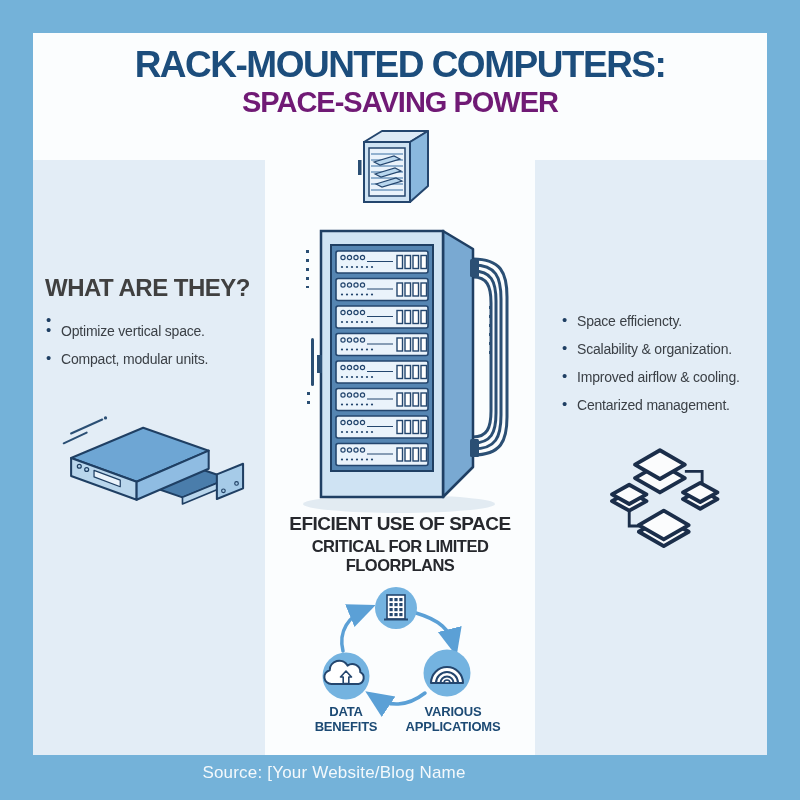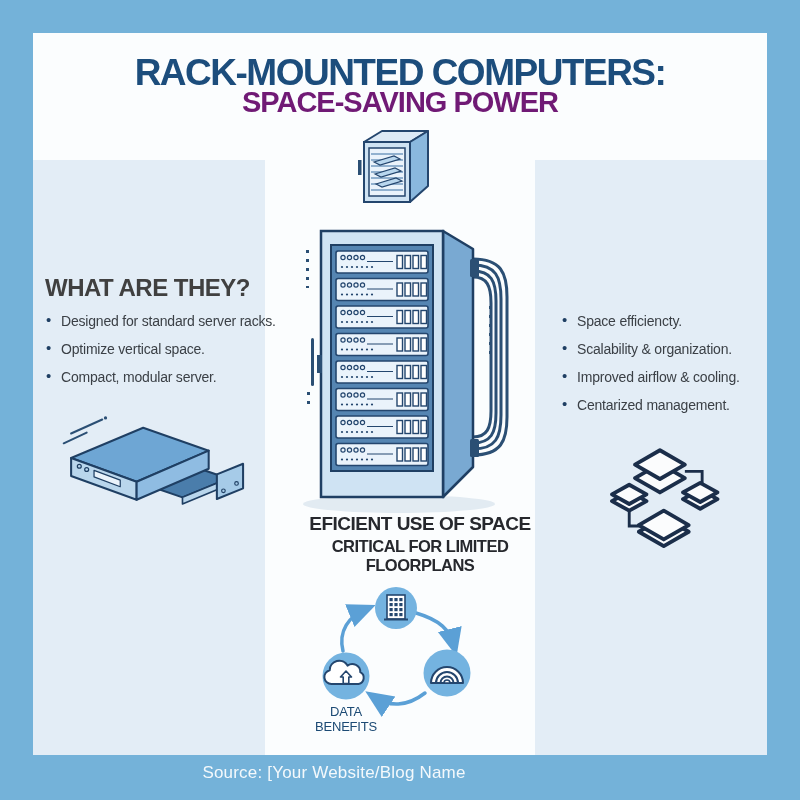--- a/index.html
+++ b/index.html
@@ -8,38 +8,38 @@
     background:#74b2d9;
     font-family:"Liberation Sans", sans-serif;
     -webkit-font-smoothing:antialiased;
   }
   .inner{position:absolute;left:33px;top:33px;width:734px;height:722px;background:#fbfdfe;}
   .side-panel{position:absolute;top:160px;height:595px;background:#e3edf6;}
   .side-panel.left{left:33px;width:232px;}
   .side-panel.right{left:535px;width:232px;}
 
   .title{position:absolute;left:33px;width:734px;text-align:center;color:#1c4d7c;font-weight:700;}
-  .title-1{top:52px;font-size:37px;letter-spacing:-1.5px;}
+  .title-1{top:44px;font-size:37px;letter-spacing:-1.5px;}
   .title-2{top:86px;font-size:29px;letter-spacing:-1px;color:#701a75;}
 
   .col-heading{position:absolute;font-size:24px;font-weight:700;letter-spacing:-0.5px;color:#404040;}
   .h-left{left:45px;top:274px;}
   .h-right{left:560px;top:274px;}
 
   ul.bullets{position:absolute;margin:0;padding:0;list-style:none;font-size:14px;color:#3b4046;letter-spacing:-0.2px;}
   ul.bullets li{position:relative;padding-left:15px;margin-bottom:10px;line-height:18px;}
   ul.bullets li .dot{position:absolute;left:0;top:-1px;color:#1f3f63;font-size:15px;}
   .b-left{left:46px;top:312px;width:225px;white-space:nowrap;}
   .b-right{left:562px;top:312px;width:182px;}
 
-  .caption{position:absolute;left:265px;width:270px;text-align:center;color:#26282d;font-weight:700;padding-left:20px;}
+  .caption{position:absolute;left:265px;width:270px;text-align:center;color:#26282d;font-weight:700;}
   .cap-1{top:513px;font-size:19px;letter-spacing:-0.5px;}
   .cap-2{top:537px;font-size:16.5px;letter-spacing:-0.5px;}
 
-  .cycle-label{position:absolute;text-align:center;font-size:13px;font-weight:400;color:#1c4a74;line-height:15px;letter-spacing:-0.2px;}
+  .cycle-label{position:absolute;text-align:center;font-size:13px;font-weight:700;color:#1c4a74;line-height:15px;letter-spacing:-0.2px;}
   .lbl-left{left:300px;top:704px;width:92px;}
   .lbl-right{left:398px;top:704px;width:110px;}
 
   .footer-text{position:absolute;left:0;top:763px;width:668px;text-align:center;color:#f4f9fc;font-size:17px;letter-spacing:0.2px;}
 
   .abs{position:absolute;}
   .deco-dots{position:absolute;width:3px;background:repeating-linear-gradient(#2b4f74 0 3px, rgba(0,0,0,0) 3px 9px);}
   .deco-line{position:absolute;width:3px;background:#2b4f74;border-radius:2px;}
 </style>
 </head>
@@ -127,23 +127,23 @@
       <use href="#srv" x="39" y="228.5"></use>
   </svg>
 
   <div class="deco-dots" style="left:306px;top:250px;height:38px;"></div>
   <div class="deco-line" style="left:311px;top:338px;height:48px;"></div>
   <div class="deco-dots" style="left:307px;top:392px;height:16px;"></div>
   <div class="deco-dots" style="left:489px;top:306px;height:48px;"></div>
 
   <div class="col-heading h-left">WHAT ARE THEY?</div>
   <ul class="bullets b-left">
-    <li><span class="dot">•</span><span>Designed for standard server racks.</span></li>
+    <li><span class="dot">•</span></li>
     <li><span class="dot">•</span><span>Optimize vertical space.</span></li>
-    <li><span class="dot">•</span><span>Compact, modular server.</span></li>
+    <li><span class="dot">•</span><span>Compact, modular units.</span></li>
   </ul>
 
   <svg class="abs" style="left:58px;top:404px;" width="190" height="104" viewBox="0 0 232 127">
     <g stroke="#2b4f74" stroke-width="2.5" stroke-linecap="round">
       <line x1="16" y1="36" x2="54" y2="19"></line>
       <line x1="7" y1="48" x2="35" y2="35"></line>
     </g>
     <circle cx="58" cy="17" r="2" fill="#2b4f74"></circle>
 
     <polygon points="108,99 164,76 208,91 152,114" fill="#4a7dab" stroke="#1f3f63" stroke-width="2.5" stroke-linejoin="round"></polygon>
@@ -231,15 +231,19 @@
       <path d="M-11,10 A11,11 0 0 1 11,10" fill="none" stroke="#24466e" stroke-width="2"></path>
       <path d="M-6.5,10 A6.5,6.5 0 0 1 6.5,10" fill="none" stroke="#24466e" stroke-width="2"></path>
       <path d="M-3,10 A3,3 0 0 1 3,10 Z" fill="#ffffff" stroke="#24466e" stroke-width="1.6"></path>
     </g>
   </svg>
 
   <div class="cycle-label lbl-left">
     <div>DATA</div>
     <div>BENEFITS</div>
   </div>
+  <div class="cycle-label lbl-right">
+    <div>VARIOUS</div>
+    <div>APPLICATIOMS</div>
+  </div>
 
   <div class="footer-text">Source: [Your Website/Blog Name</div>
 </div>
 
 </body></html>

